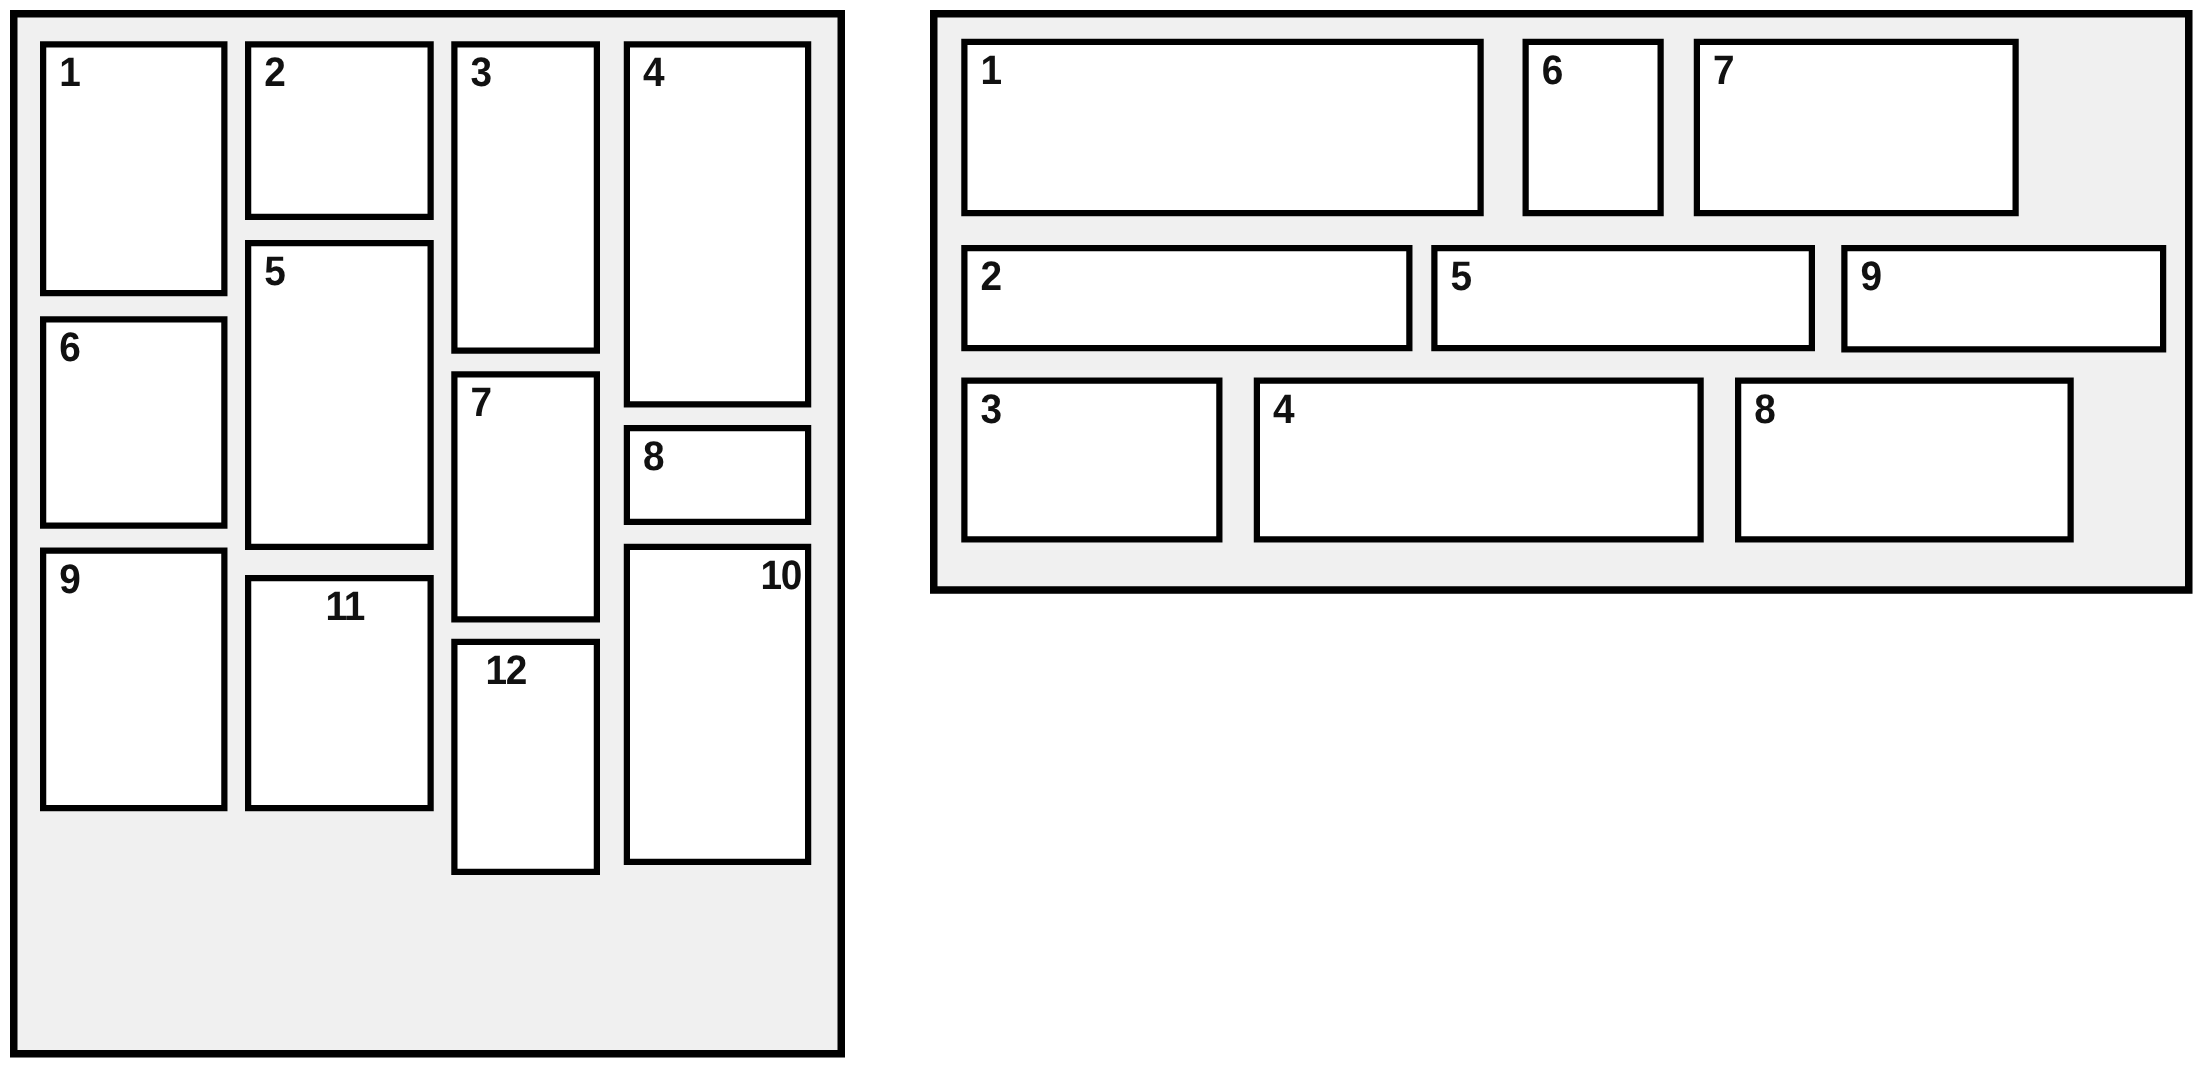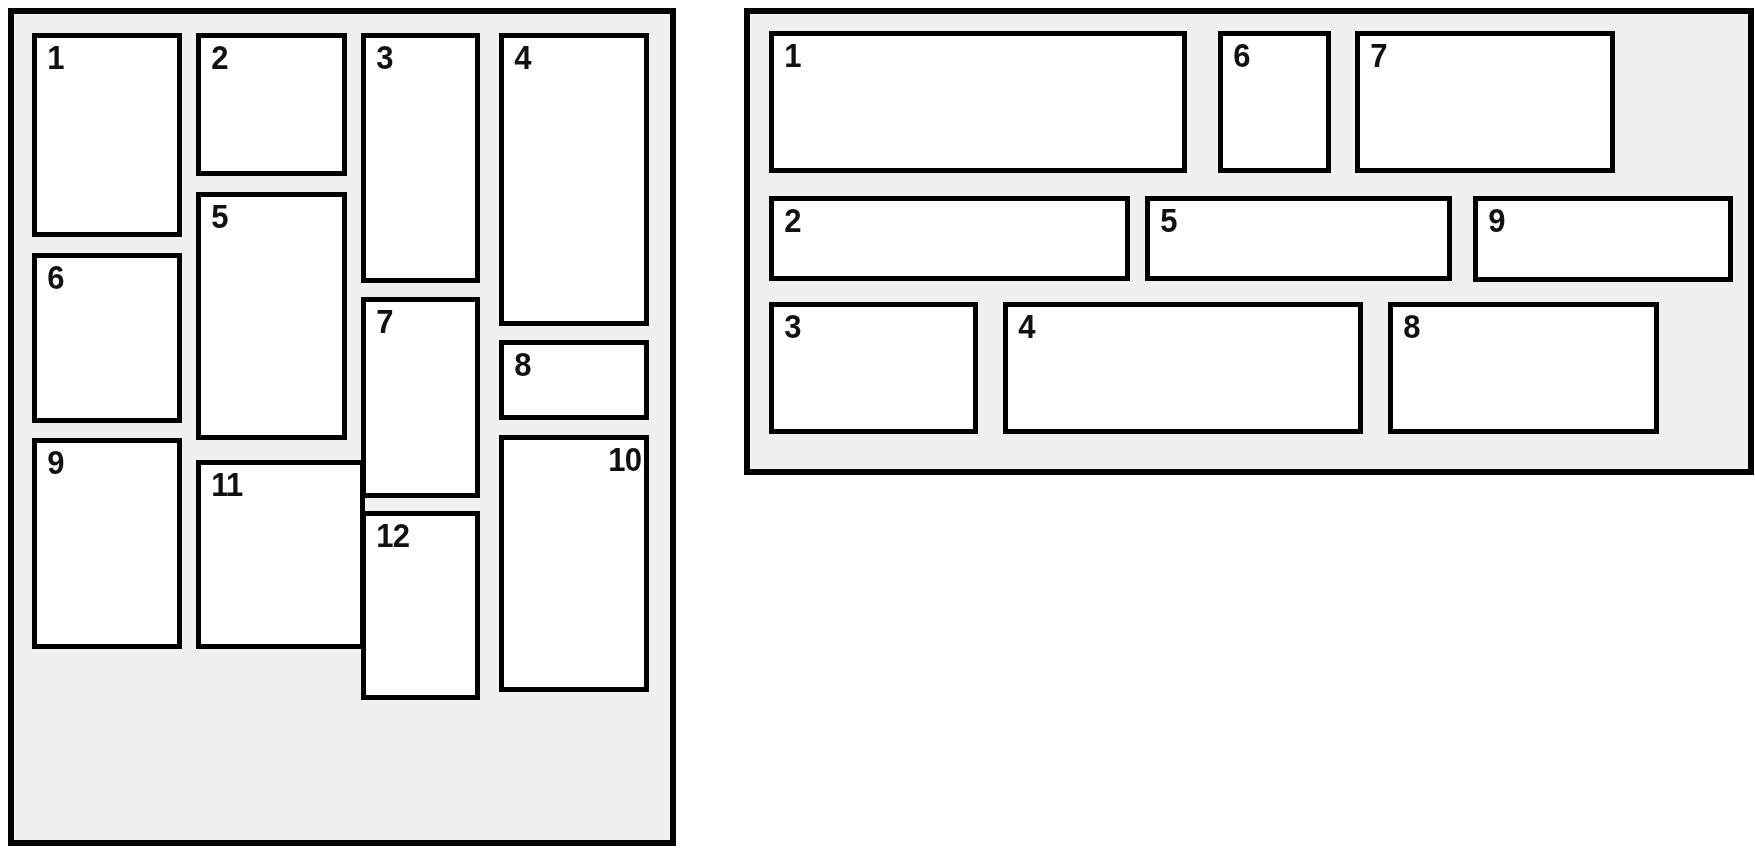--- a/index.html
+++ b/index.html
@@ -51,22 +51,22 @@
 <div class="box" style="left: 32px; top: 33px; width: 150px; height: 204px;"><span class="label">1</span></div>
     <div class="box" style="left: 196px; top: 33px; width: 151px; height: 143px;"><span class="label">2</span></div>
     <div class="box" style="left: 361px; top: 33px; width: 119px; height: 250px;"><span class="label">3</span></div>
     <div class="box" style="left: 499px; top: 33px; width: 150px; height: 293px;"><span class="label">4</span></div>
     <div class="box" style="left: 196px; top: 192px; width: 151px; height: 248px;"><span class="label">5</span></div>
     <div class="box" style="left: 32px; top: 253px; width: 150px; height: 170px;"><span class="label">6</span></div>
     <div class="box" style="left: 361px; top: 297px; width: 119px; height: 201px;"><span class="label">7</span></div>
     <div class="box" style="left: 499px; top: 340px; width: 150px; height: 80px;"><span class="label">8</span></div>
     <div class="box" style="left: 32px; top: 438px; width: 150px; height: 211px;"><span class="label">9</span></div>
     <div class="box" style="left: 499px; top: 435px; width: 150px; height: 257px; text-align: right;"><span class="label">10</span></div>
-    <div class="box" style="left: 196px; top: 460px; width: 169px; height: 189px;"><span class="label">11</span></div>
-    <div class="box" style="left: 361px; top: 511px; width: 119px; height: 189px;"><span class="label">12</span></div>
+    <div class="box" style="left: 196px; top: 460px; width: 151px; height: 189px; text-align: center;"><span class="label">11</span></div>
+    <div class="box" style="left: 361px; top: 511px; width: 119px; height: 189px; padding-left: 12px;"><span class="label">12</span></div>
     <div class="box" style="left: 769px; top: 31px; width: 418px; height: 142px;"><span class="label">1</span></div>
     <div class="box" style="left: 1218px; top: 31px; width: 113px; height: 142px;"><span class="label">6</span></div>
     <div class="box" style="left: 1355px; top: 31px; width: 260px; height: 142px;"><span class="label">7</span></div>
     <div class="box" style="left: 769px; top: 196px; width: 361px; height: 85px;"><span class="label">2</span></div>
     <div class="box" style="left: 1145px; top: 196px; width: 307px; height: 85px;"><span class="label">5</span></div>
     <div class="box" style="left: 1473px; top: 196px; width: 260px; height: 86px;"><span class="label">9</span></div>
     <div class="box" style="left: 769px; top: 302px; width: 209px; height: 132px;"><span class="label">3</span></div>
     <div class="box" style="left: 1003px; top: 302px; width: 360px; height: 132px;"><span class="label">4</span></div>
     <div class="box" style="left: 1388px; top: 302px; width: 271px; height: 132px;"><span class="label">8</span></div>
   </div>

